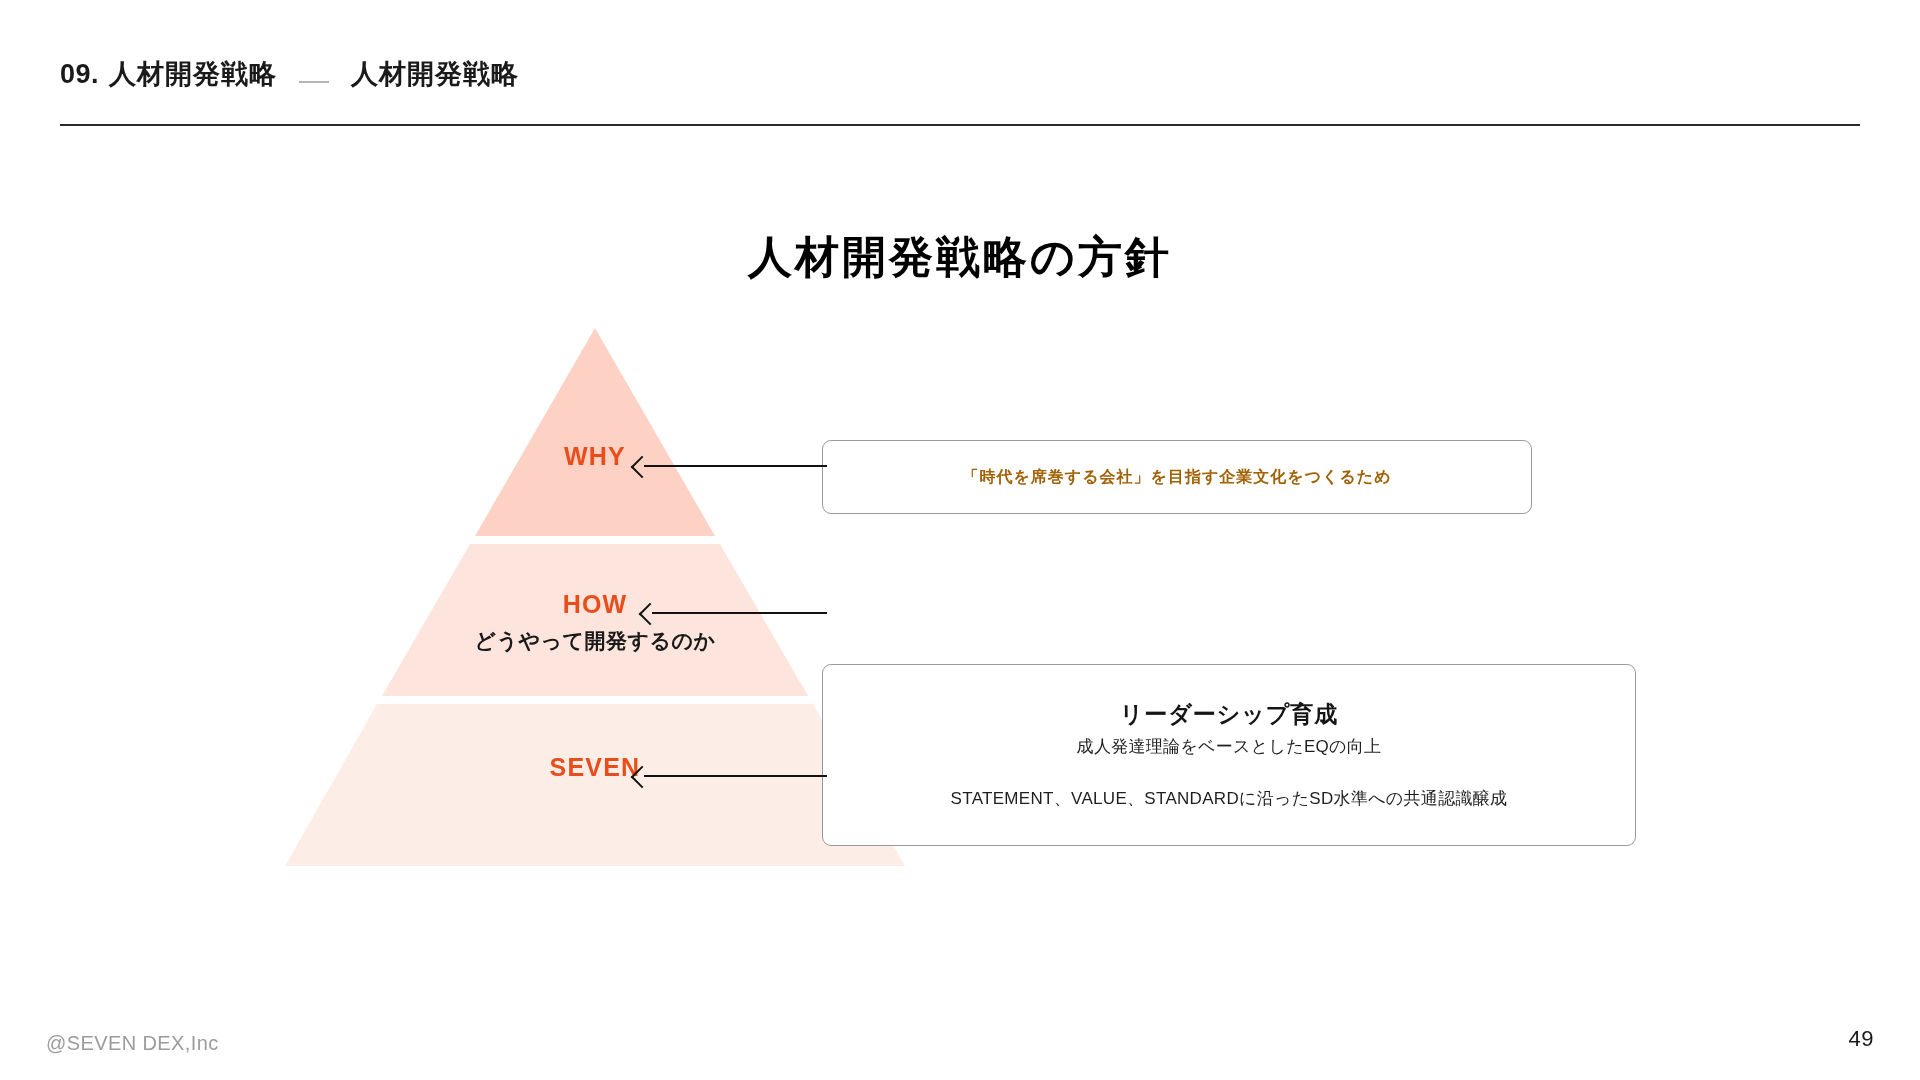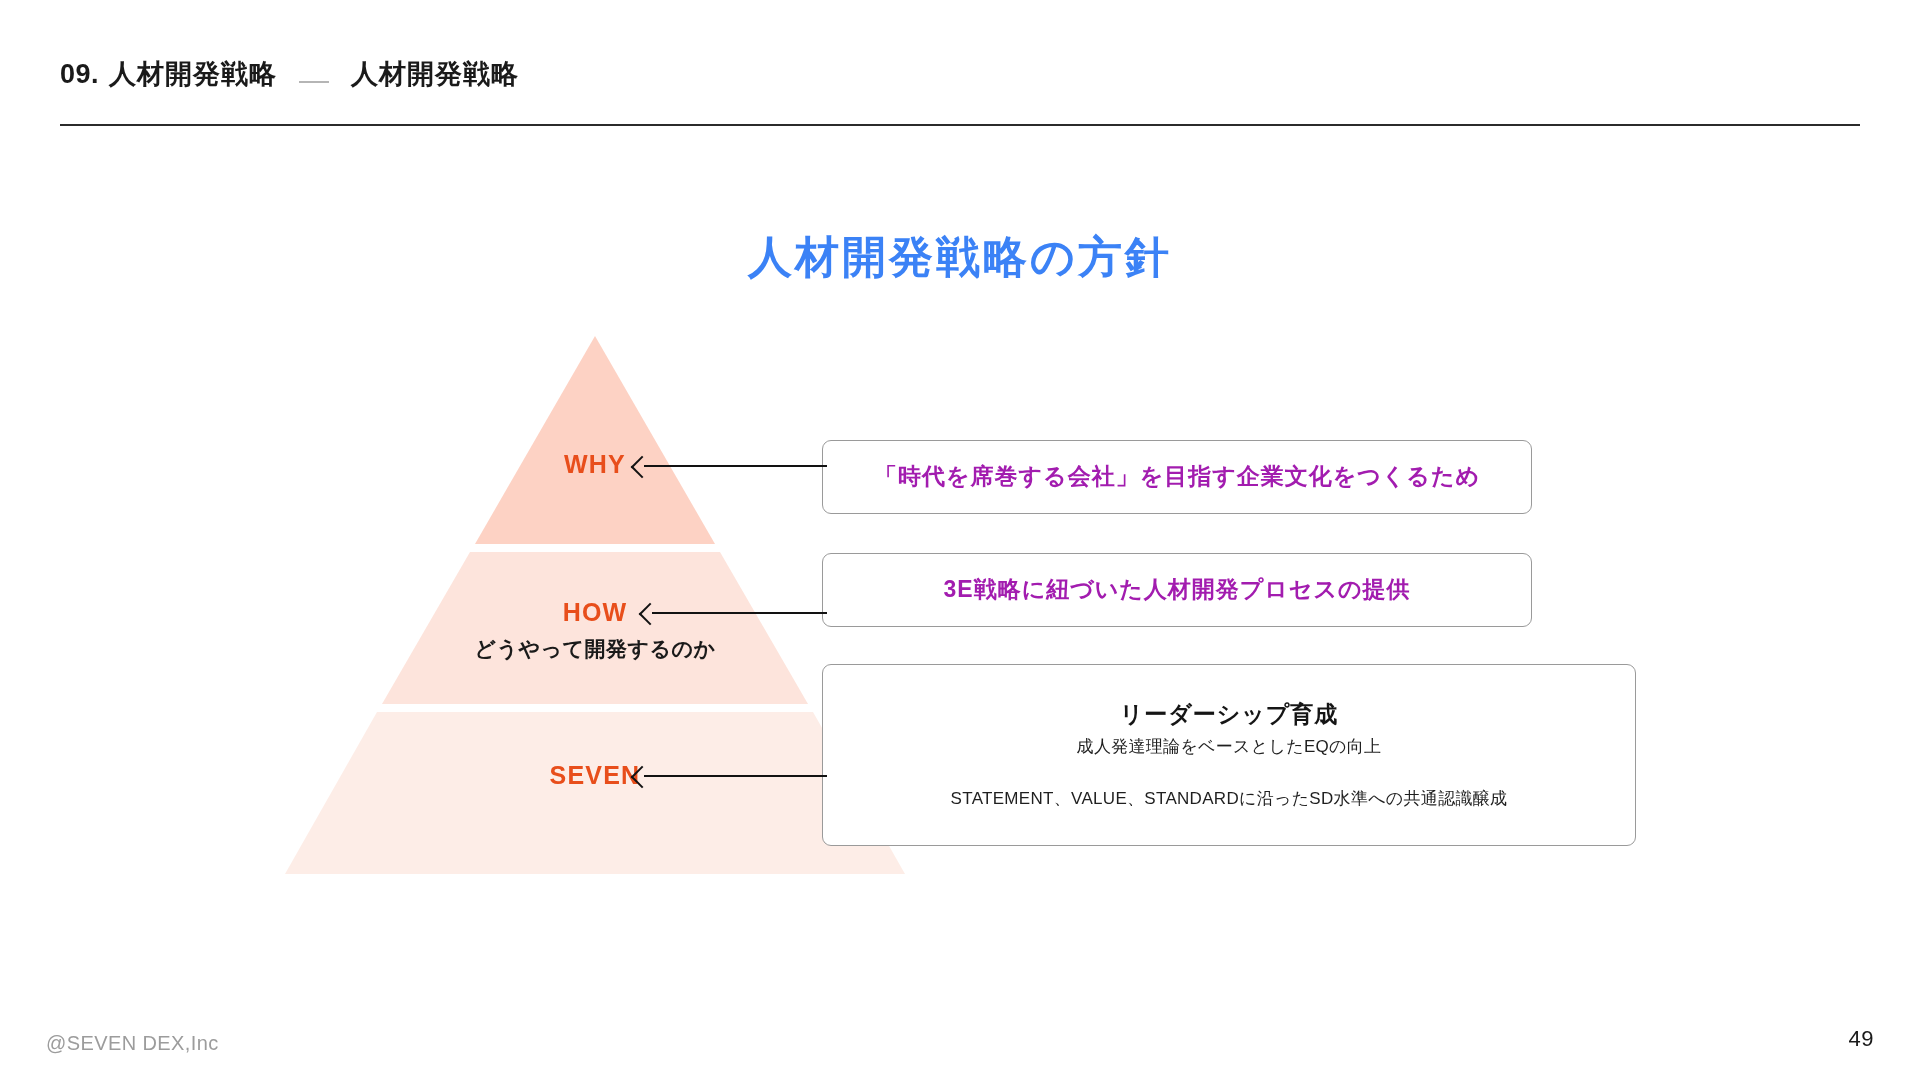--- a/index.html
+++ b/index.html
@@ -74,28 +74,28 @@
   
   #page-title {
     position: absolute;
     left: 0;
     top: 228px;
     width: 1920px;
     text-align: center;
     font-size: 44px;
     font-weight: bold;
     letter-spacing: 3px;
-    color: #3b82f6;
+    color: #000000;
   }
 
   
   #pyramid {
     position: absolute;
     left: 285px;
-    top: 336px;
+    top: 328px;
     width: 620px;
     height: 538px;
   }
   .tier {
     position: absolute;
     left: 0;
     width: 620px;
   }
   .tier-shape {
     position: absolute;
@@ -171,24 +171,24 @@
     display: flex;
     flex-direction: column;
     align-items: center;
     justify-content: center;
   }
   #callout-why  { left: 822px; top: 440px; width: 710px; height: 74px; }
   #callout-how  { left: 822px; top: 553px; width: 710px; height: 74px; }
   #callout-what { left: 822px; top: 664px; width: 814px; height: 182px; }
 
   .callout-main {
-    font-size: 23px;
+    font-size: 16px;
     font-weight: bold;
     letter-spacing: 1px;
-    color: #a21caf;
+    color: #a16207;
     line-height: 1.2;
     text-align: left;
   }
   .callout-block { text-align: center; }
   .callout-block + .callout-block { margin-top: 22px; }
   .callout-item-title {
     font-size: 23px;
     font-weight: bold;
     letter-spacing: 1px;
     color: #151515;
@@ -285,23 +285,20 @@
   </div>
   <div class="connector" id="connector-what">
     <div class="shaft"></div>
     <div class="head"></div>
   </div>
 
   <div class="callout" id="callout-why">
     <div class="callout-main">「時代を席巻する会社」を目指す企業文化をつくるため</div>
   </div>
 
-  <div class="callout" id="callout-how">
-    <div class="callout-main">3E戦略に紐づいた人材開発プロセスの提供</div>
-  </div>
 
   <div class="callout" id="callout-what">
     <div class="callout-block">
       <div class="callout-item-title">リーダーシップ育成</div>
       <div class="callout-item-desc">成人発達理論をベースとしたEQの向上</div>
     </div>
     <div class="callout-block">
       <div class="callout-item-desc">STATEMENT、VALUE、STANDARDに沿ったSD水準への共通認識醸成</div>
     </div>
   </div>

